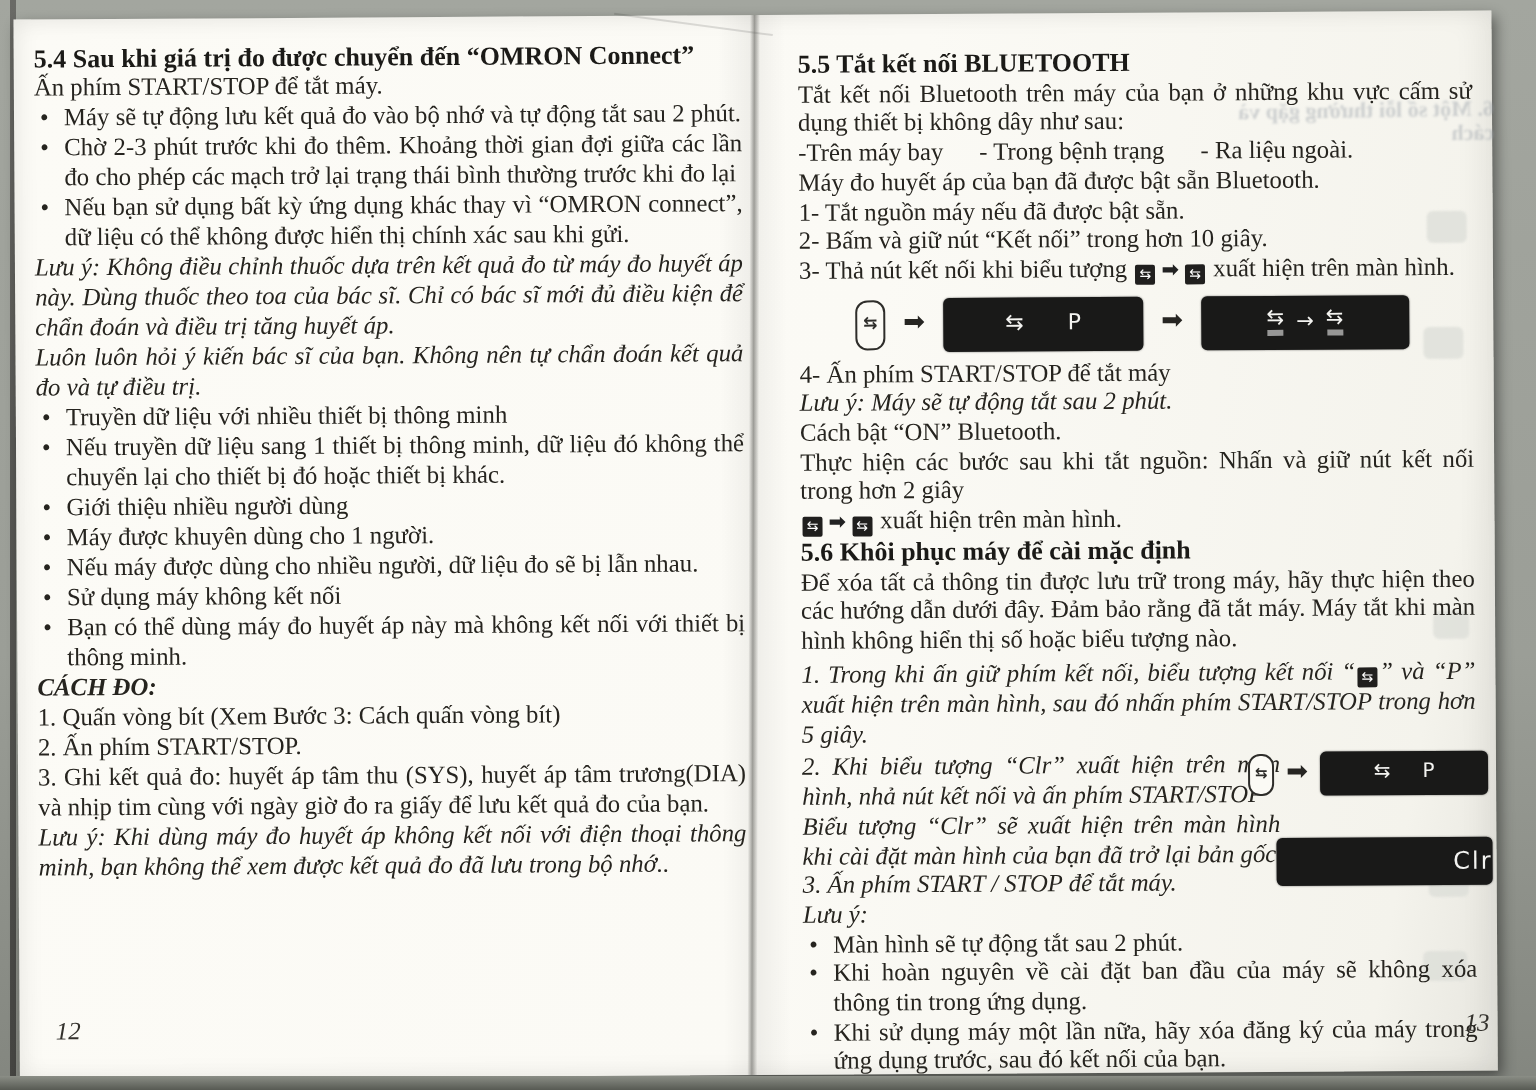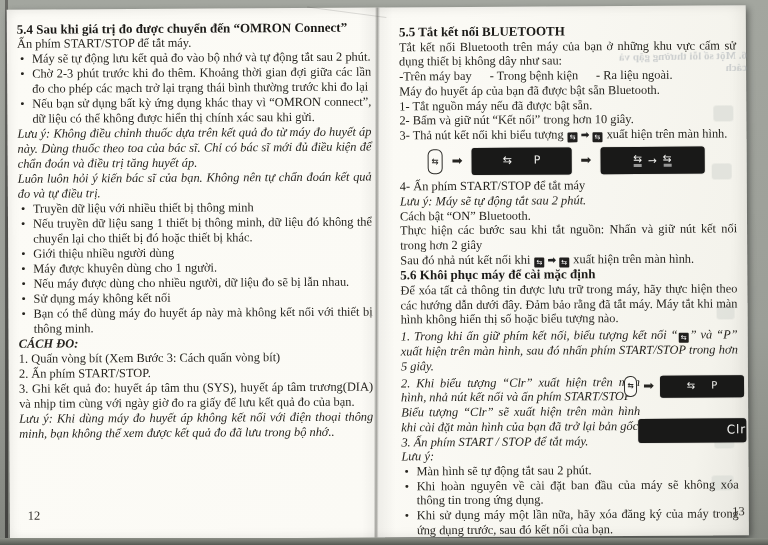--- a/index.html
+++ b/index.html
@@ -22,21 +22,21 @@
   .crease{position:absolute;left:300px;top:4px;width:80px;height:1px;background:rgba(0,0,0,.12);transform:rotate(8deg);}
 
   .col{position:absolute;color:#26241f;font-size:12.4px;line-height:15px;text-align:justify;}
   .col-left{left:10px;top:12px;width:354px;}
   .col-right{left:392px;top:18px;width:337px;line-height:14.7px;}
   .h{font-weight:bold;font-size:13px;color:#1b1a17;}
   .hi{font-weight:bold;font-style:italic;}
   .it{font-style:italic;}
   .b{position:relative;padding-left:15px;}
   .b::before{content:"\2022";position:absolute;left:3px;top:0;}
-  .pgnum{position:absolute;bottom:16px;font-size:12.5px;color:#33312c;}
+  .pgnum{position:absolute;bottom:16px;font-size:12.5px;color:#33312c;font-style:italic;}
   .pg-l{left:18px;}
   .pg-r{right:4px;margin-top:28px;}
 
   
   .icon-row{display:flex;align-items:center;gap:9px;margin:5px 0 4px 28px;}
   .pill{width:13px;height:23px;border:1.7px solid #2e2d2a;border-radius:6px;background:#fbfaf5;
     display:inline-flex;align-items:center;justify-content:center;flex:0 0 auto;
     font-family:"DejaVu Sans",sans-serif;font-size:8.5px;font-weight:bold;color:#2e2d2a;}
   .pill.sm{width:11px;height:19px;font-size:7.5px;}
   .arrow{font-family:"DejaVu Sans",sans-serif;font-size:13px;color:#262522;flex:0 0 auto;}
@@ -110,21 +110,21 @@
     <div class="pgnum pg-l">12</div>
 
     <div class="fold-soft"></div>
     <div class="fold"></div>
 
     <div class="col col-right">
       <div class="h">5.5 Tắt kết nối BLUETOOTH</div>
       <div>Tắt kết nối Bluetooth trên máy của bạn ở những khu vực cấm sử dụng thiết bị không dây như sau:</div>
       <div class="locations">
         <span>-Trên máy bay</span>
-        <span>- Trong bệnh kiện</span>
+        <span>- Trong bệnh trạng</span>
         <span>- Ra liệu ngoài.</span>
       </div>
       <div>Máy đo huyết áp của bạn đã được bật sẵn Bluetooth.</div>
       <div>1- Tắt nguồn máy nếu đã được bật sẵn.</div>
       <div>2- Bấm và giữ nút “Kết nối” trong hơn 10 giây.</div>
       <div>
         <span>3- Thả nút kết nối khi biểu tượng </span><span class="mini">
             <span>⇆</span>
           </span><span class="mini-sep">➡</span><span class="mini">
             <span>⇆</span>
@@ -148,21 +148,21 @@
           <span class="tg">
               <span>⇆</span>
             </span>
         </span>
       </div>
       <div>4- Ấn phím START/STOP để tắt máy</div>
       <div class="it">Lưu ý: Máy sẽ tự động tắt sau 2 phút.</div>
       <div>Cách bật “ON” Bluetooth.</div>
       <div>Thực hiện các bước sau khi tắt nguồn: Nhấn và giữ nút kết nối trong hơn 2 giây</div>
       <div>
-        <span>Sau đó nhả nút kết nối khi </span><span class="mini">
+        <span class="mini">
             <span>⇆</span>
           </span><span class="mini-sep">➡</span><span class="mini">
             <span>⇆</span>
           </span><span> xuất hiện trên màn hình.</span>
       </div>
       <div class="h">5.6 Khôi phục máy để cài mặc định</div>
       <div>Để xóa tất cả thông tin được lưu trữ trong máy, hãy thực hiện theo các hướng dẫn dưới đây. Đảm bảo rằng đã tắt máy. Máy tắt khi màn hình không hiển thị số hoặc biểu tượng nào.</div>
       <div class="spacer2"></div>
       <div class="it">
         <span>1. Trong khi ấn giữ phím kết nối, biểu tượng kết nối “</span><span class="mini">

